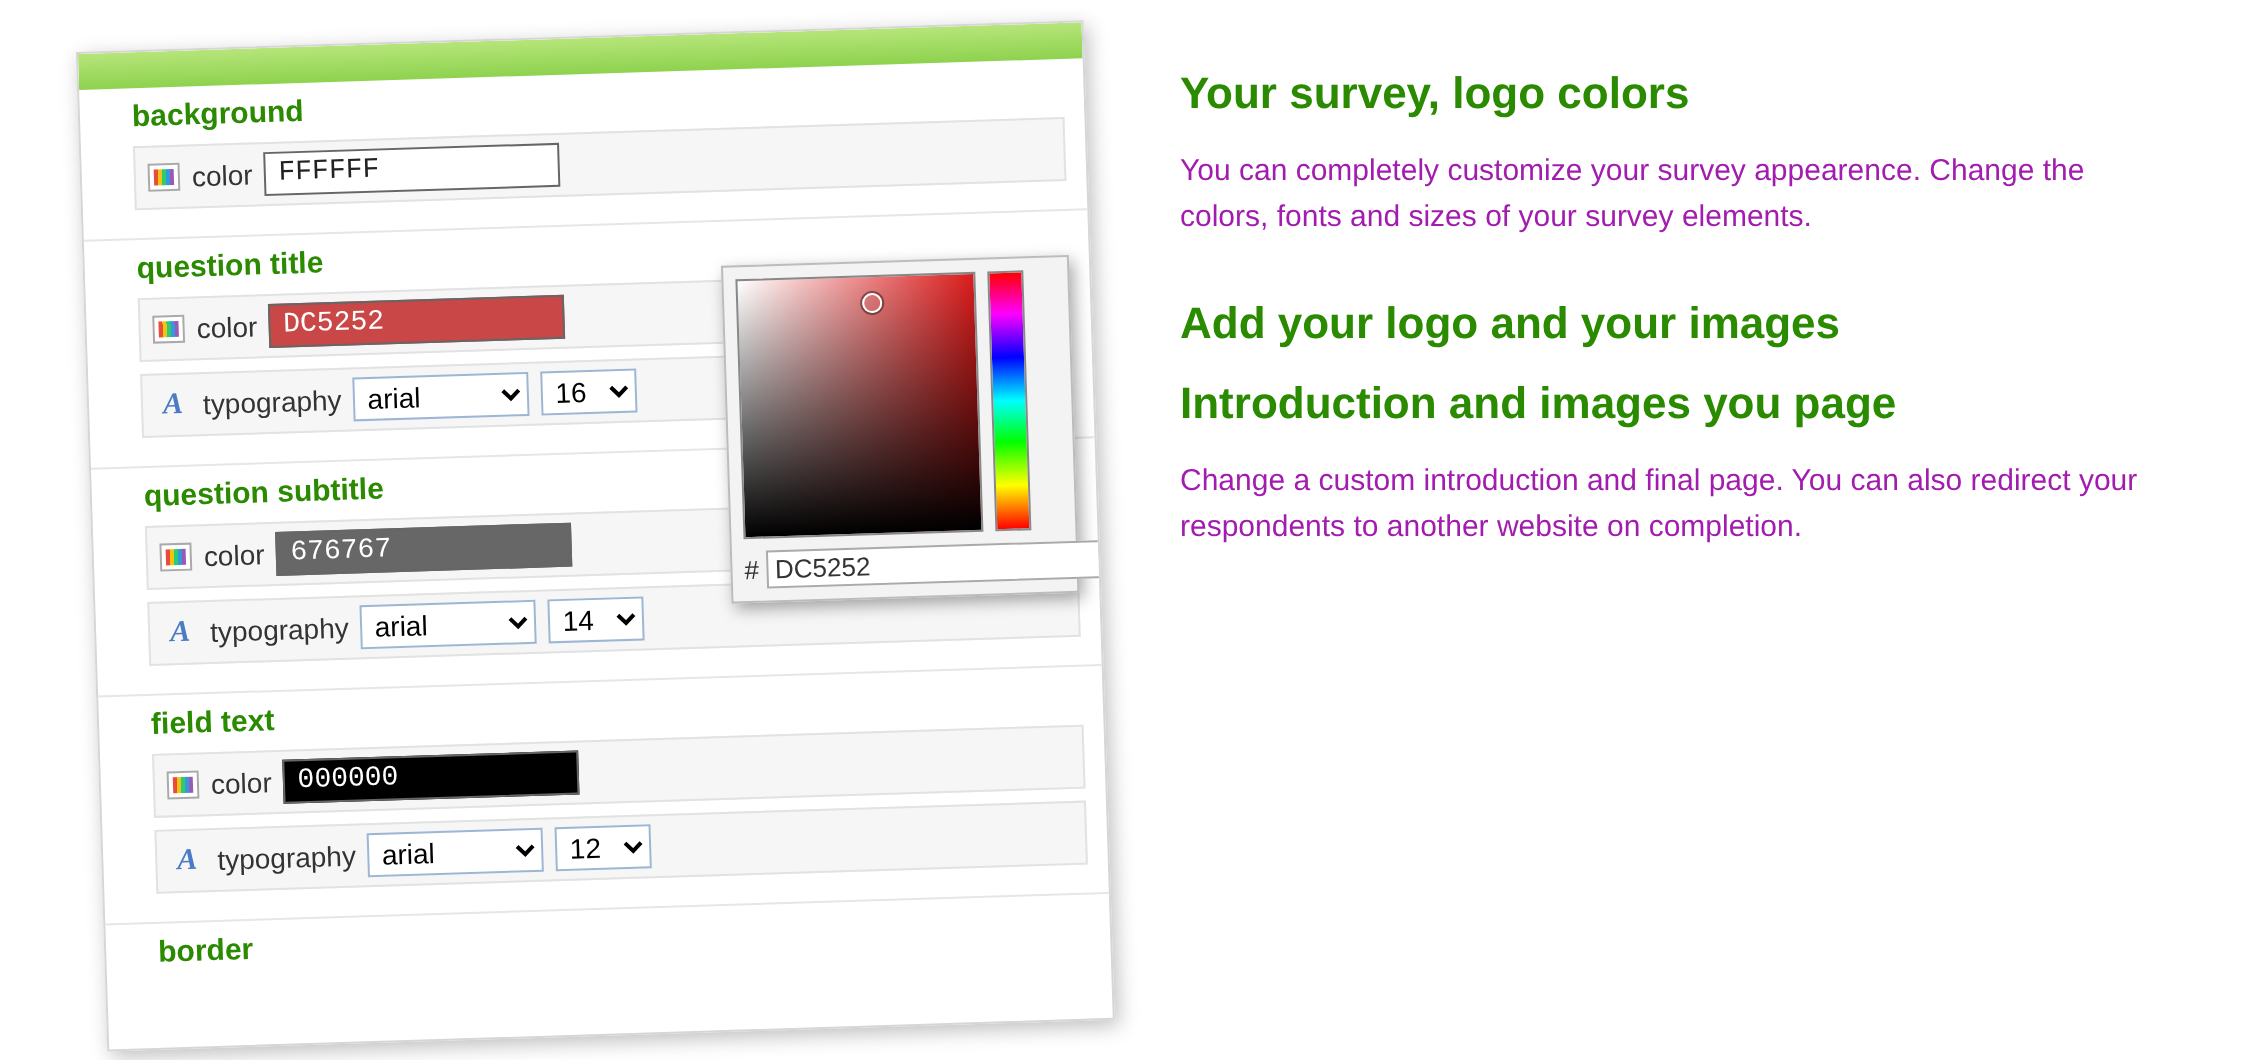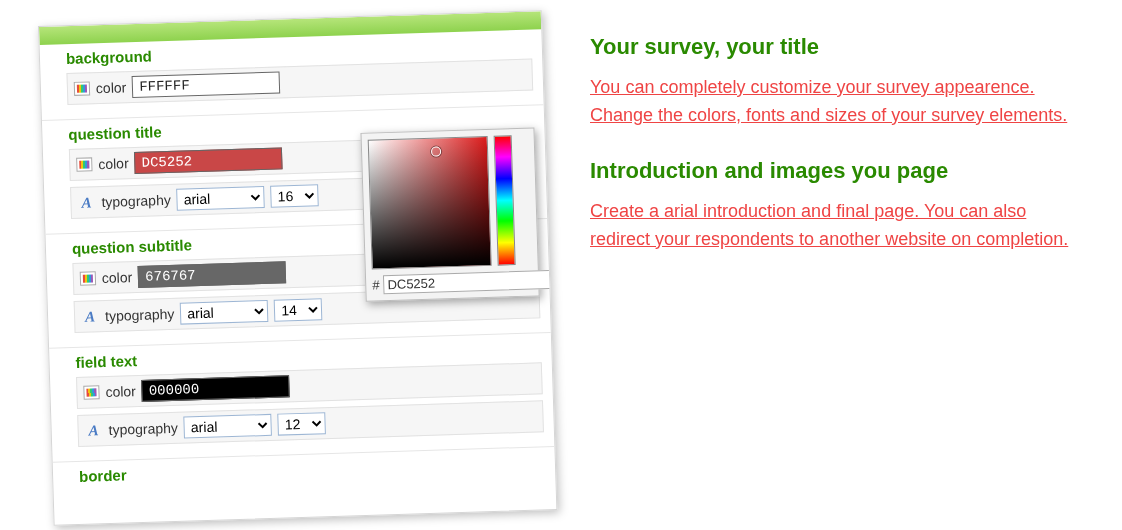--- a/index.html
+++ b/index.html
@@ -131,25 +131,24 @@
     flex: 1;
     padding: 34px 36px 0 30px;
   }
   .copy h2 {
     color: #2a8a00;
     font-weight: bold;
     font-size: 22px;
     margin-bottom: 14px;
   }
   .copy p {
-    color: #ef4444;
-    font-size: 18px;
+    color: #a21caf;
+    font-size: 15px;
     line-height: 1.55;
     margin-bottom: 28px;
-    text-decoration: underline;
   }
 </style>
 </head>
 <body>
 
 <div class="shot-wrap">
   <div class="shot">
     <div class="greenstrip"></div>
 
     <div class="block">
@@ -233,19 +232,20 @@
         <span class="hash">#</span>
         <input class="pop-hex" value="DC5252" style="">
 
       </div>
     </div>
 
   </div>
 </div>
 
 <div class="copy">
-  <h2>Your survey, your title</h2>
+  <h2>Your survey, logo colors</h2>
   <p>You can completely customize your survey appearence. Change the colors, fonts and sizes of your survey elements.</p>
 
+  <h2>Add your logo and your images</h2>
 
   <h2>Introduction and images you page</h2>
-  <p>Create a arial introduction and final page. You can also redirect your respondents to another website on completion.</p>
+  <p>Change a custom introduction and final page. You can also redirect your respondents to another website on completion.</p>
 </div>
 
 </body></html>

